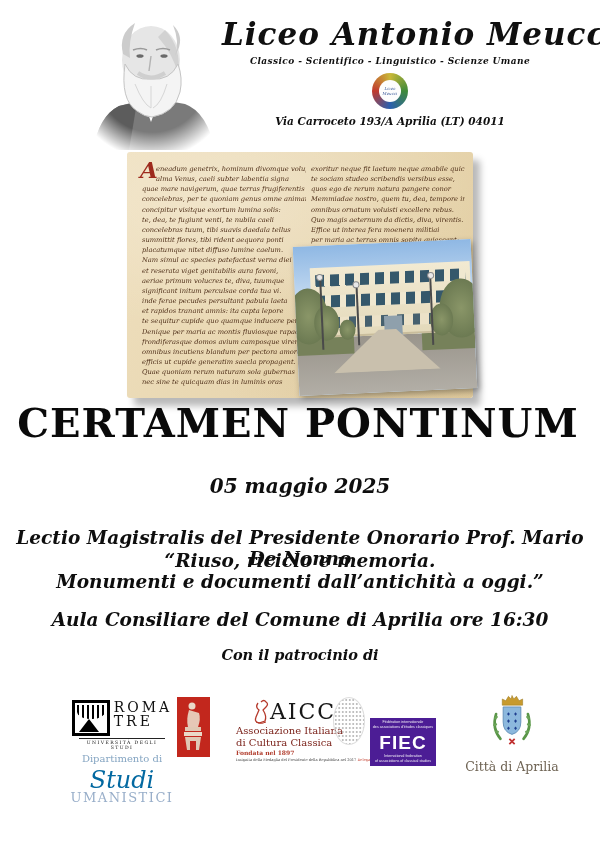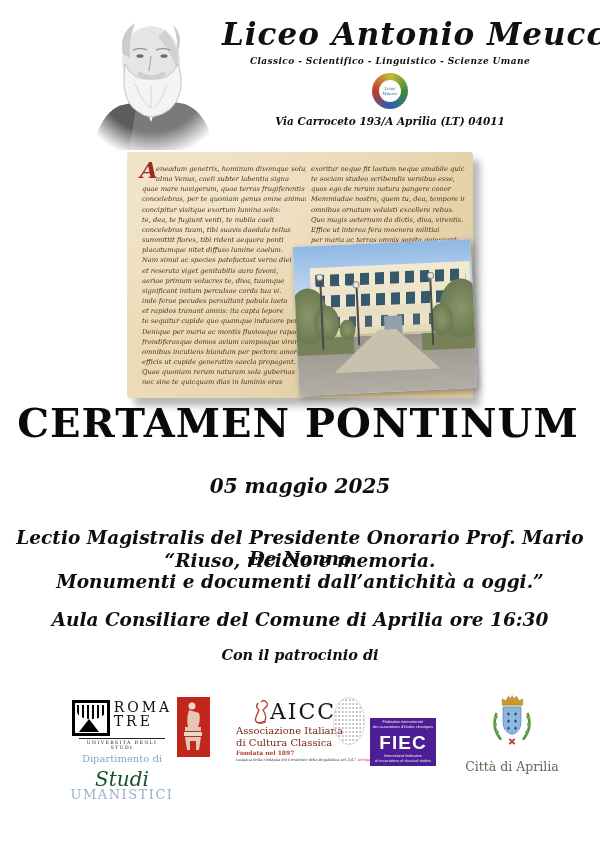--- a/index.html
+++ b/index.html
@@ -78,21 +78,21 @@
   .rt-arch{position:absolute;left:2px;right:2px;top:2px;height:14px;
      background:repeating-linear-gradient(90deg,#000 0 2px,#fff 2px 5px);
      border-radius:0 0 45% 45%/0 0 55% 55%;}
   .rt-tri{position:absolute;left:4px;bottom:1px;width:0;height:0;
      border-left:10px solid transparent;border-right:10px solid transparent;border-bottom:13px solid #000;}
   .rt-names{font-size:14px;line-height:14px;letter-spacing:3px;font-weight:500;}
   .rt-univ{font-size:4.6px;letter-spacing:1.4px;text-align:center;margin-top:2px;border-top:1px solid #222;
      padding-top:1px;width:86px;margin-left:auto;margin-right:auto;}
   .rt-dep{margin-top:4px;text-align:center;line-height:.9;}
   .dep1{font-size:10px;color:#85a5c2;vertical-align:6px;}
-  .dep2{font-size:20px;font-style:italic;color:#14532d;text-align:center;}
+  .dep2{font-size:24px;font-style:italic;color:#0369a1;text-align:center;}
   .dep3{font-size:13px;color:#98aec9;letter-spacing:1.5px;}
 
   .stamp{position:absolute;left:177px;top:697px;width:33px;height:60px;background:#c2271d;}
 
   .aicc{position:absolute;left:236px;top:699px;width:116px;}
   .aicc-row{display:flex;justify-content:center;align-items:center;}
   .aicc-acr{font-size:22px;letter-spacing:2px;color:#181818;line-height:1;}
   .aicc-l1{font-size:10px;font-weight:normal;color:#7c241c;line-height:1.2;}
   .aicc-l3{font-size:6px;color:#b03a2a;font-weight:bold;line-height:1.3;}
   .aicc-l4{font-size:3.6px;color:#3a3a3a;white-space:nowrap;margin-top:1px;}

